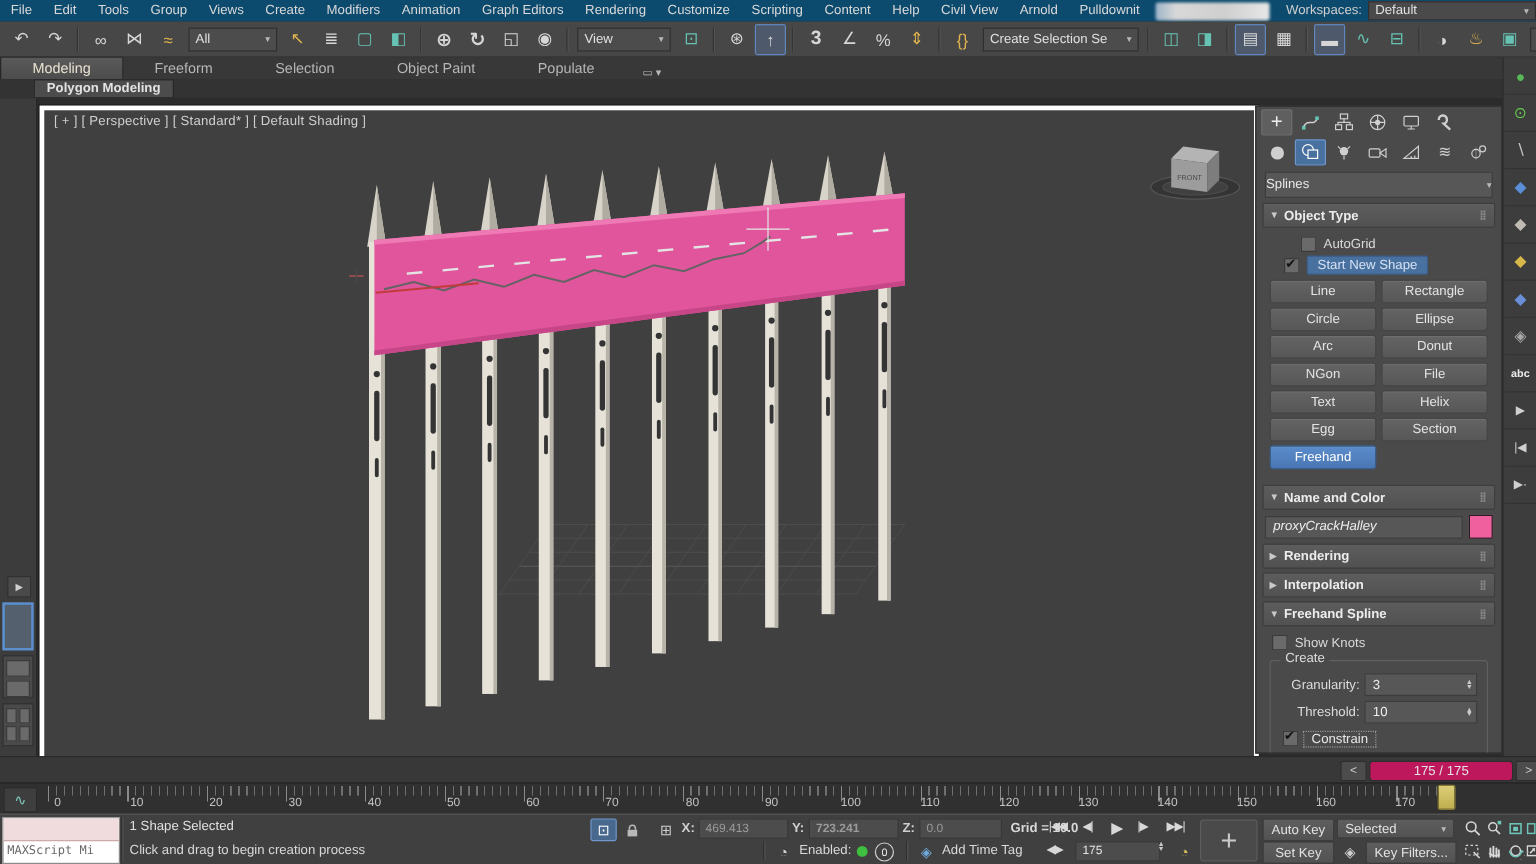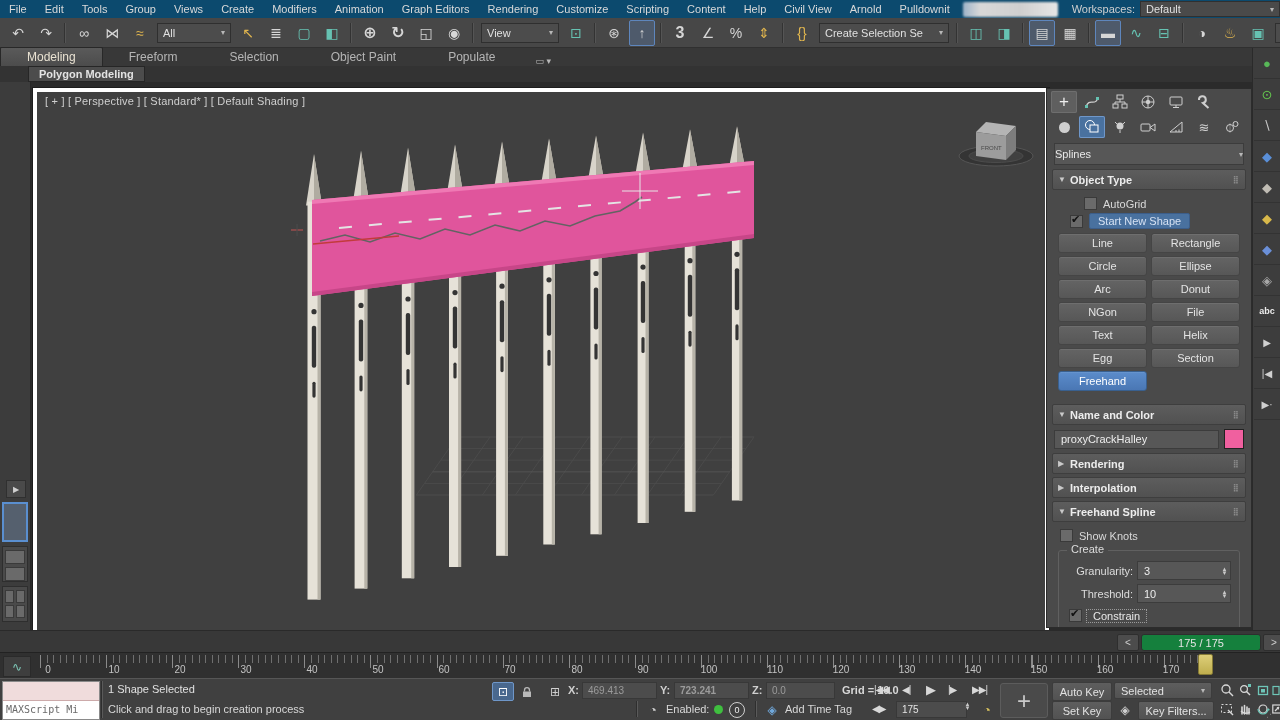--- a/index.html
+++ b/index.html
@@ -69,21 +69,21 @@
   .chkrow{display:flex;align-items:center;gap:6px;margin:3px 0 3px 28px;}
   .chk{width:11px;height:11px;background:#6a6a6a;border:1px solid #3a3a3a;flex:none;position:relative;}
   .chk.on::after{content:"✔";position:absolute;left:0px;top:-3px;font-size:11px;color:#111;}
   .snslabel{background:#49719f;color:#d5e1f3;padding:1px 8px;border-radius:2px;border:1px solid #3c5e8a;}
   .btngrid{display:grid;grid-template-columns:1fr 1fr;gap:3px 4px;margin:4px 2px;}
   .cbtn{height:18px;line-height:18px;text-align:center;background:linear-gradient(#646464,#575757);
     border:1px solid #454545;border-radius:3px;color:#e4e4e4;box-shadow:inset 0 1px rgba(255,255,255,.07);}
   .cbtn.blue{background:linear-gradient(#5b8ccb,#4a77b4);border-color:#39608f;color:#fff;text-align:center;}
   .namerow{display:flex;align-items:center;gap:5px;margin:4px 2px;}
   .namefield{flex:1;height:17px;background:#575757;border:1px solid #3c3c3c;color:#ededed;
-    display:flex;align-items:center;padding-left:6px;}
+    display:flex;align-items:center;padding-left:6px;font-style:italic;}
   .swatch{width:18px;height:18px;background:#f0609f;border:1px solid #222;}
   .groupbox{border:1px solid #606060;border-radius:3px;margin:8px 2px 4px 2px;padding:6px 2px 4px 2px;position:relative;}
   .grouptitle{position:absolute;top:-8px;left:8px;background:#4a4a4a;padding:0 4px;color:#dcdcdc;}
   .spinrow{display:flex;align-items:center;justify-content:flex-end;gap:4px;margin:4px 6px 4px 0;}
   .spinrow .lb{color:#dcdcdc;}
   .spinfield{width:86px;height:17px;background:#575757;border:1px solid #3c3c3c;color:#ededed;
     display:flex;align-items:center;justify-content:space-between;padding-left:6px;}
   .spinarr{width:11px;display:flex;flex-direction:column;align-items:center;font-size:6px;color:#c9c9c9;line-height:4px;}
   .constr{display:flex;align-items:center;gap:5px;margin:6px 0 4px 8px;}
   .constr .lab{outline:1px dotted #9a9a9a;padding:0 6px;color:#e8e8e8;}
@@ -95,21 +95,21 @@
   .pdi-item:nth-of-type(3){color:#c8c8c8;} .pdi-item:nth-of-type(4){color:#5a8fd8;}
   .pdi-item:nth-of-type(5){color:#c0bcb4;} .pdi-item:nth-of-type(6){color:#d8b84a;}
   .pdi-item:nth-of-type(7){color:#6a8fd8;} .pdi-item:nth-of-type(8){color:#a8a8a8;}
   .pdi-item:nth-of-type(9){color:#ececec;font-size:9px;font-weight:bold;}
   .pdi-item:nth-of-type(10),.pdi-item:nth-of-type(11),.pdi-item:nth-of-type(12){color:#d0d0d0;font-size:10px;}
 
   
   #counterbar{left:0;top:630px;width:1280px;height:22px;background:#383838;border-top:1px solid #2a2a2a;}
   .cntbtn{width:20px;height:15px;background:#4c4c4c;border:1px solid #2e2e2e;color:#cfcfcf;font-size:10px;
     display:flex;align-items:center;justify-content:center;border-radius:2px;}
-  #cntfield{width:118px;height:15px;background:#15803d;border:1px solid #2e2e2e;border-radius:3px;color:#e4e4e4;
+  #cntfield{width:118px;height:15px;background:#be185d;border:1px solid #2e2e2e;border-radius:3px;color:#e4e4e4;
     font-size:11px;display:flex;align-items:center;justify-content:center;}
 
   #trackbar{left:0;top:652px;width:1280px;height:26px;background:#303030;border-top:1px solid #222;}
   #trkicon{left:3px;top:3px;width:26px;height:19px;background:#3e3e3e;border:1px solid #2a2a2a;color:#7ec8b8;
     font-size:12px;display:flex;align-items:center;justify-content:center;}
   #ticks-min{left:40px;top:2px;width:1174px;height:8px;
     background:repeating-linear-gradient(90deg,#6f6f6f 0 1px,transparent 1px 6.61px);}
   #ticks-maj{left:40px;top:2px;width:1174px;height:13px;
     background:repeating-linear-gradient(90deg,#8a8a8a 0 1px,transparent 1px 66.1px);}
   .tlab{position:absolute;top:11px;transform:translateX(-50%);font-size:10px;color:#c3c3c3;}

